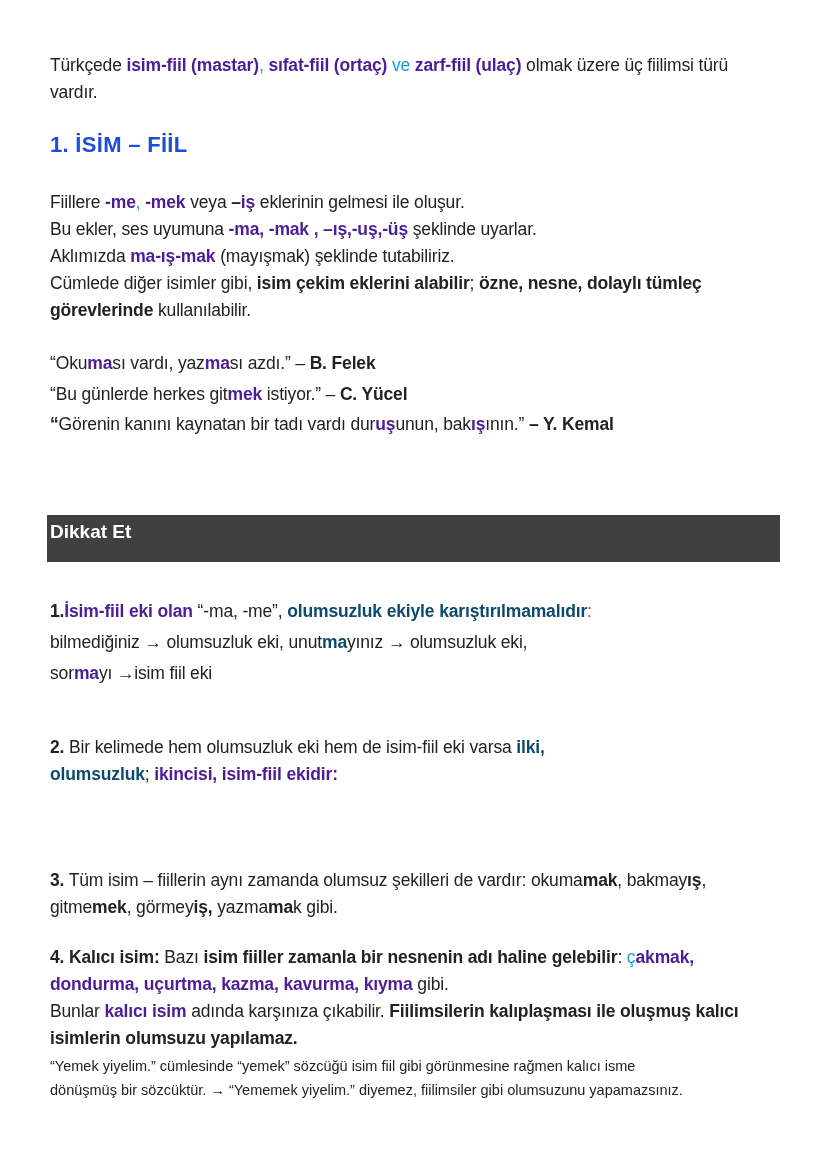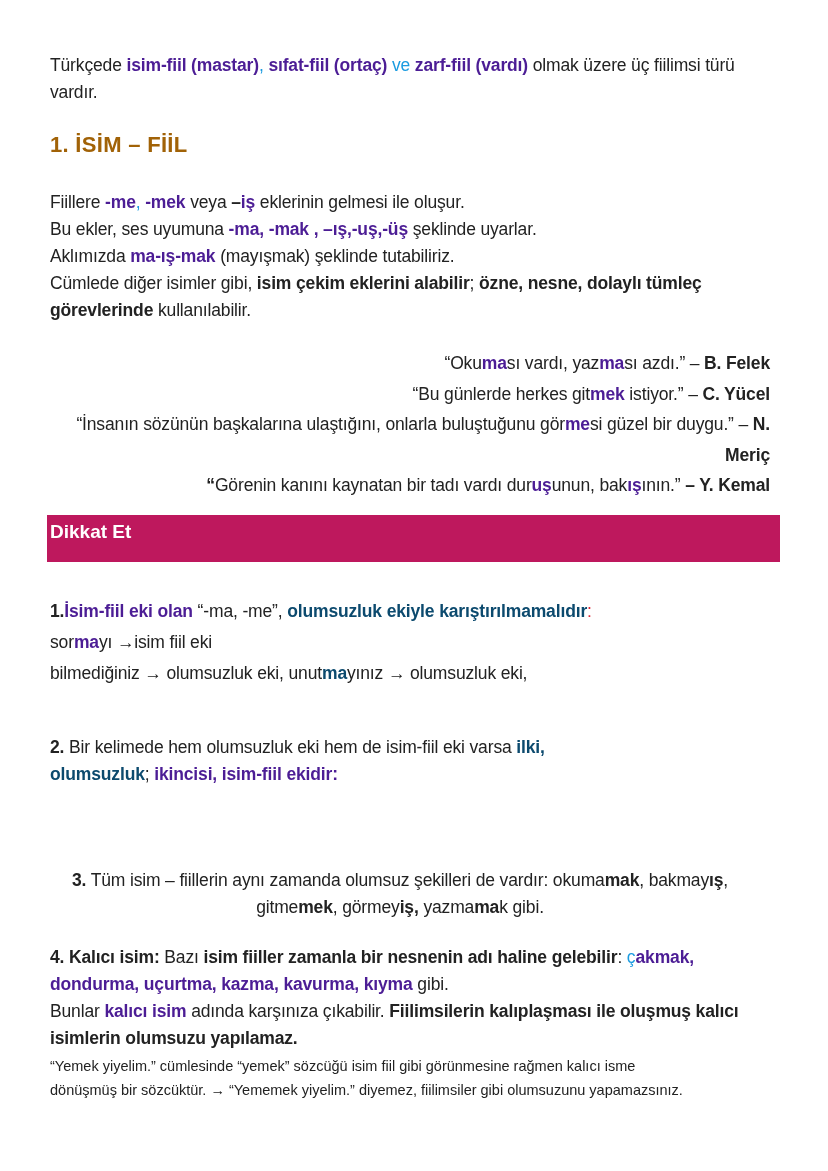--- a/index.html
+++ b/index.html
@@ -9,71 +9,70 @@
     color: #222222;
   }
   .p { font-size: 17.5px; line-height: 27px; margin: 0; letter-spacing: -0.15px; }
   .b { font-weight: bold; }
   .blue { color: #1a9be0; }
   .red { color: #dc2735; }
   .bb { color: #4c1d95; font-weight: bold; }
   .rb { color: #0c4a6e; font-weight: bold; }
   .heading {
     position: absolute; left: 50px; top: 132px;
-    font-size: 22px; color: #a16207; margin: 0; letter-spacing: 0.3px;
+    font-size: 22px; color: #1d4ed8; margin: 0; letter-spacing: 0.3px;
   }
   .alert-bar {
     position: absolute; left: 47px; top: 515px; width: 733px; height: 47px;
-    background: #be185d;
+    background: #404040;
   }
   .alert-title {
     position: absolute; left: 3px; top: 6px; color: #ffffff;
     font-weight: bold; font-size: 19px;
   }
   .small { font-size: 14.5px; line-height: 24px; margin: 0; }
   .block { position: absolute; left: 50px; width: 740px; }
 </style>
 </head>
 <body>
 
 <div class="block" style="top:52px; width:715px;">
-  <p class="p"><span>Türkçede </span><span class="bb">isim-fiil (mastar)</span><span class="blue">, </span><span class="bb">sıfat-fiil (ortaç)</span><span class="blue"> ve </span><span class="bb">zarf-fiil (vardı)</span><span> olmak üzere üç fiilimsi türü vardır.</span></p>
+  <p class="p"><span>Türkçede </span><span class="bb">isim-fiil (mastar)</span><span class="blue">, </span><span class="bb">sıfat-fiil (ortaç)</span><span class="blue"> ve </span><span class="bb">zarf-fiil (ulaç)</span><span> olmak üzere üç fiilimsi türü vardır.</span></p>
 </div>
 
 <h2 class="heading">1.  İSİM – FİİL</h2>
 
 <div class="block" style="top:189px;">
   <p class="p"><span>Fiillere  </span><span class="bb">-me</span><span class="blue">, </span><span class="bb">-mek</span><span> veya </span><span class="b">–</span><span class="bb">iş</span><span> eklerinin gelmesi ile oluşur.</span></p>
   <p class="p"><span>Bu ekler, ses uyumuna </span><span class="bb">-ma, -mak , –ış,-uş,-üş</span><span> şeklinde uyarlar.</span></p>
   <p class="p"><span>Aklımızda </span><span class="bb">ma-ış-mak</span><span> (mayışmak) şeklinde tutabiliriz.</span></p>
   <p class="p" style="width:715px;"><span>Cümlede diğer isimler gibi, </span><span class="b">isim çekim eklerini alabilir</span><span>; </span><span class="b">özne, nesne, dolaylı tümleç görevlerinde</span><span> kullanılabilir.</span></p>
 </div>
 
-<div class="block" style="top:348px; width:720px;text-align:right;">
+<div class="block" style="top:348px; width:720px;">
   <p class="p" style="line-height:30.5px;"><span>“Oku</span><span class="bb">ma</span><span>sı vardı, yaz</span><span class="bb">ma</span><span>sı azdı.” – </span><span class="b">B. Felek</span></p>
   <p class="p" style="line-height:30.5px;"><span>“Bu günlerde herkes git</span><span class="bb">mek</span><span> istiyor.” – </span><span class="b">C. Yücel</span></p>
-  <p class="p" style="line-height:30.5px;"><span>“İnsanın sözünün başkalarına ulaştığını, onlarla buluştuğunu gör</span><span class="bb">me</span><span>si  güzel bir duygu.” – </span><span class="b">N. Meriç</span></p>
   <p class="p" style="line-height:30.5px;"><span class="b">“</span><span>Görenin kanını kaynatan bir tadı vardı dur</span><span class="bb">uş</span><span>unun, bak</span><span class="bb">ış</span><span>ının.” </span><span class="b">– Y. Kemal</span></p>
 </div>
 
 <div class="alert-bar">
   <span class="alert-title">Dikkat Et</span>
 </div>
 
 <div class="block" style="top:596px;">
   <p class="p" style="line-height:31px;"><span class="b">1.</span><span class="bb">İsim-fiil eki olan</span><span> “-ma, -me”, </span><span class="rb">olumsuzluk ekiyle karıştırılmamalıdır</span><span class="red">:</span></p>
+  <p class="p" style="line-height:31px;"><span>bilmediğiniz → olumsuzluk eki, unut</span><span class="rb">ma</span><span>yınız → olumsuzluk eki,</span></p>
   <p class="p" style="line-height:31px;"><span>sor</span><span class="bb">ma</span><span>yı →isim fiil eki</span></p>
-  <p class="p" style="line-height:31px;"><span>bilmediğiniz → olumsuzluk eki, unut</span><span class="rb">ma</span><span>yınız → olumsuzluk eki,</span></p>
 </div>
 
 <div class="block" style="top:734px; width:590px;">
   <p class="p"><span class="b">2.</span><span> Bir kelimede hem olumsuzluk eki hem de isim-fiil eki varsa </span><span class="rb">ilki, olumsuzluk</span><span>; </span><span class="bb">ikincisi, isim-fiil ekidir:</span></p>
 </div>
 
-<div class="block" style="top:867px; width:700px;text-align:center;">
+<div class="block" style="top:867px; width:700px;">
   <p class="p"><span class="b">3.</span><span> Tüm isim – fiillerin aynı zamanda olumsuz şekilleri de vardır: okuma</span><span class="b">mak</span><span>, bakmay</span><span class="b">ış</span><span>, gitme</span><span class="b">mek</span><span>, görmey</span><span class="b">iş,</span><span> yazma</span><span class="b">ma</span><span>k gibi.</span></p>
 </div>
 
 <div class="block" style="top:944px; width:690px;">
   <p class="p"><span class="b">4. Kalıcı isim:</span><span> Bazı </span><span class="b">isim fiiller zamanla bir nesnenin adı haline gelebilir</span><span>: </span><span class="blue">ç</span><span class="bb">akmak, dondurma, uçurtma, kazma, kavurma, kıyma</span><span> gibi.</span></p>
   <p class="p"><span>Bunlar </span><span class="bb">kalıcı isim</span><span> adında karşınıza çıkabilir. </span><span class="b">Fiilimsilerin kalıplaşması ile oluşmuş kalıcı isimlerin olumsuzu yapılamaz.</span></p>
 </div>
 
 <div class="block" style="top:1054px; width:760px;">
   <p class="small">“Yemek yiyelim.” cümlesinde “yemek” sözcüğü isim fiil gibi görünmesine rağmen kalıcı isme</p>

